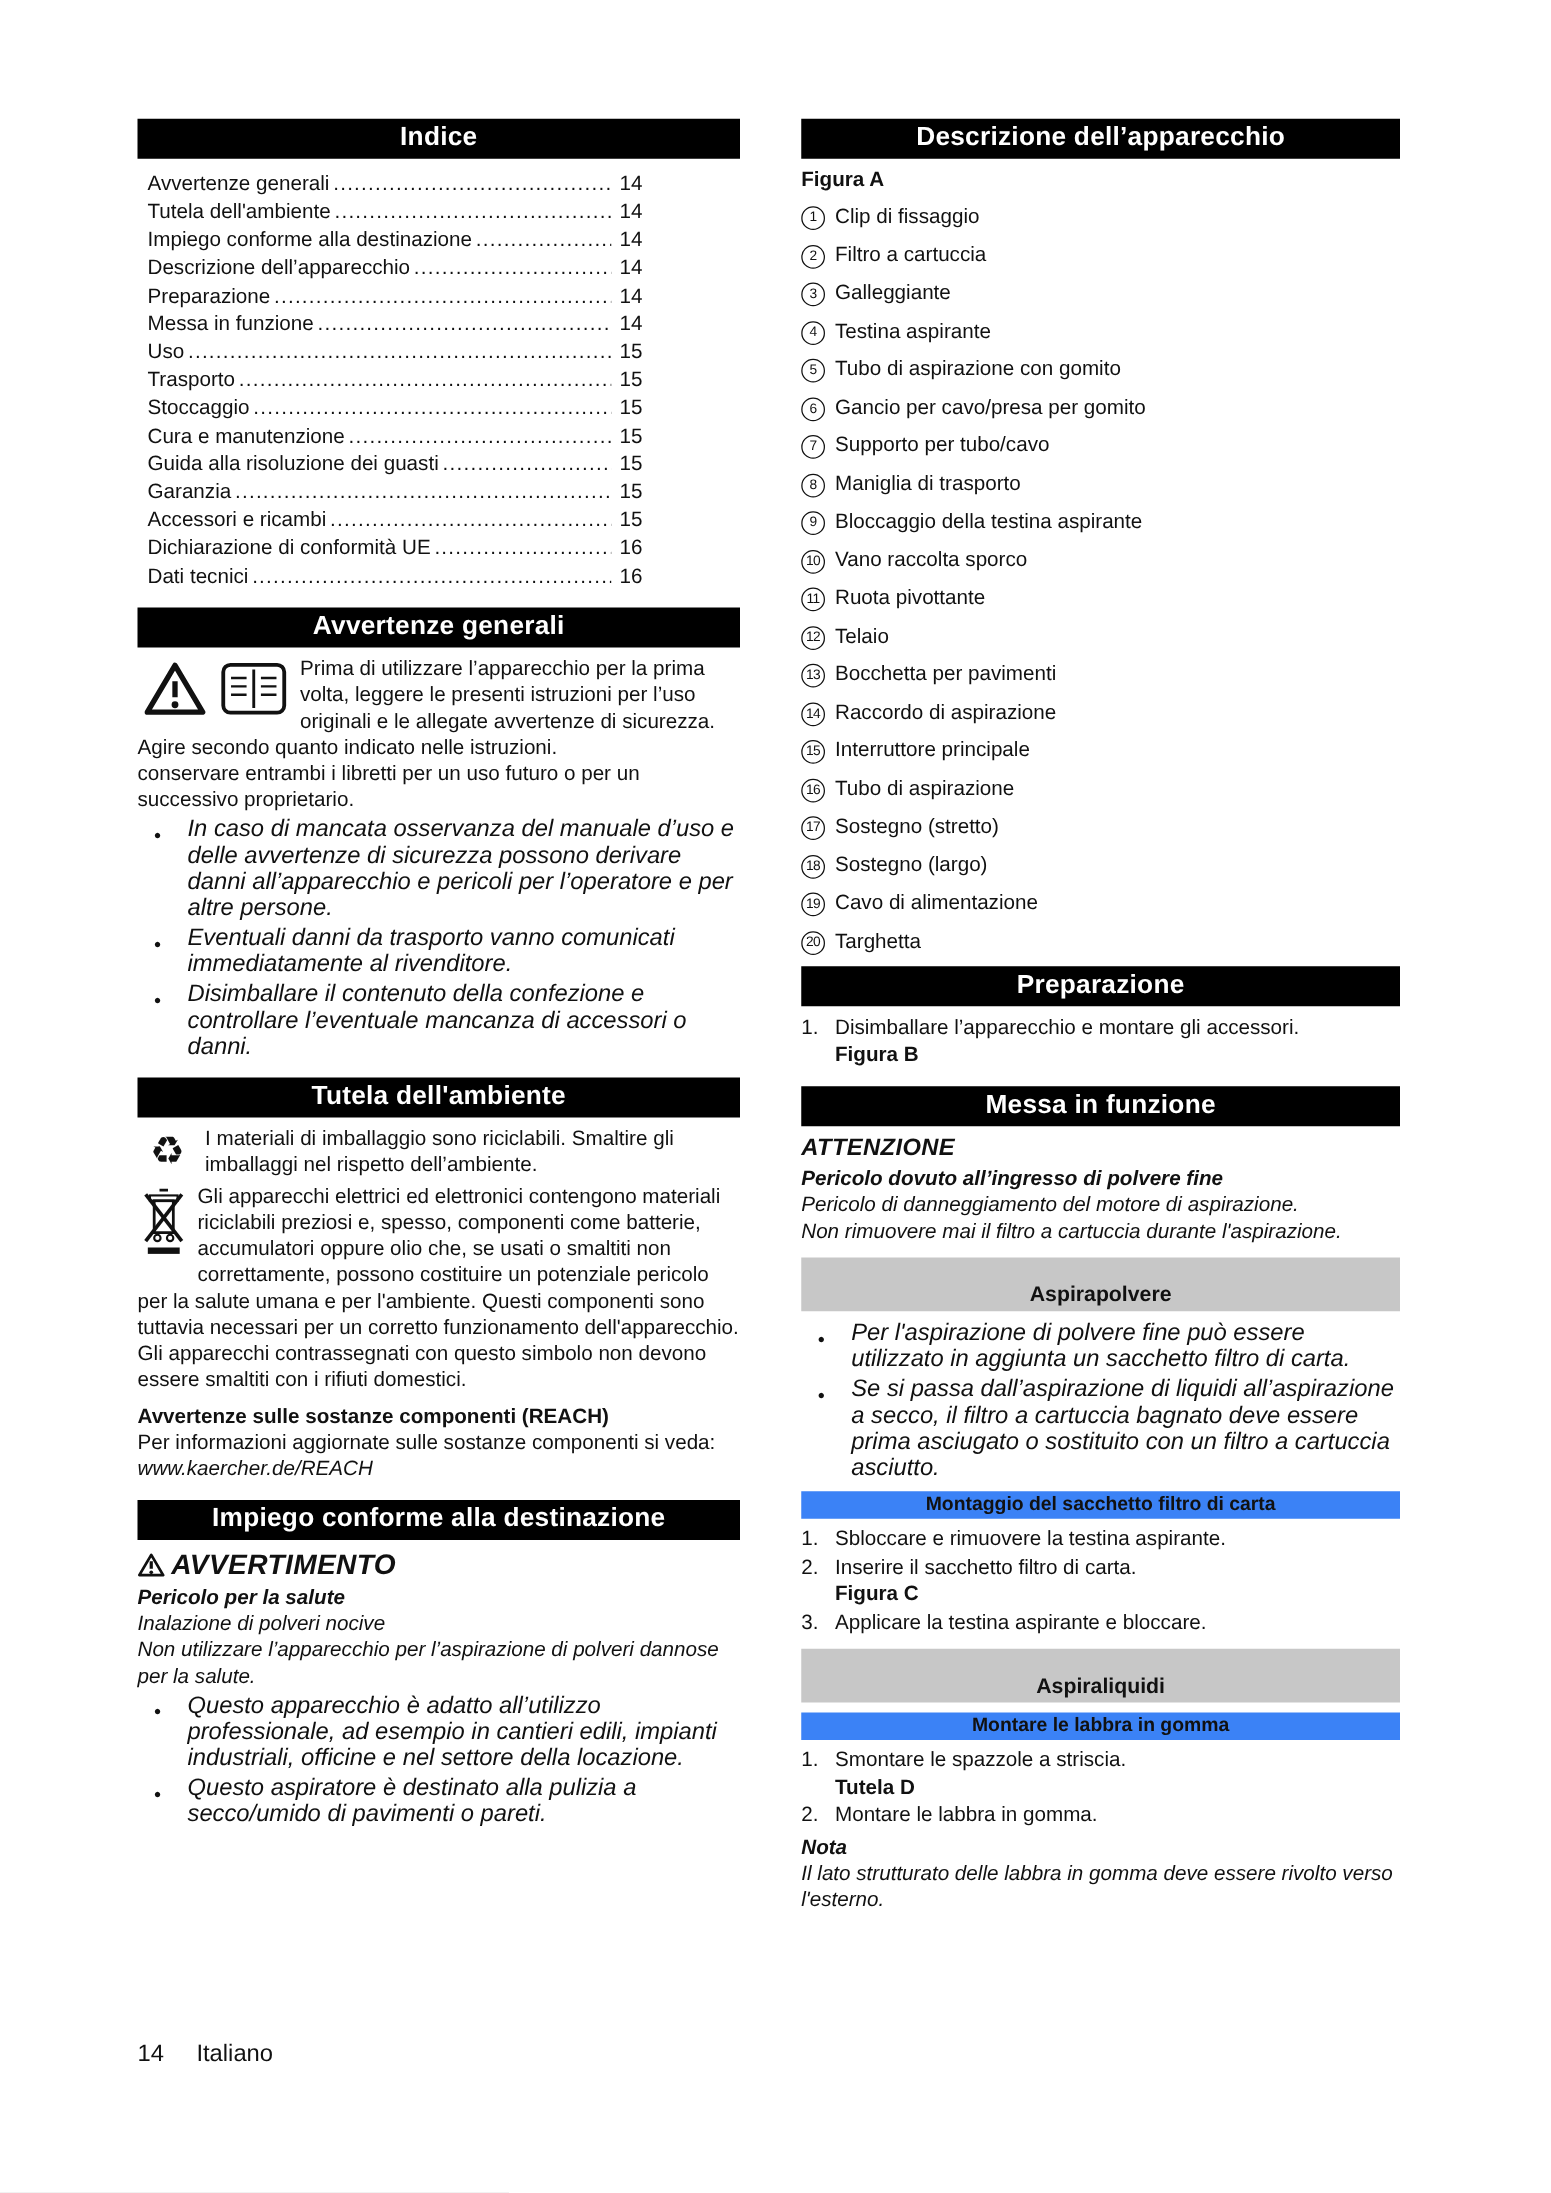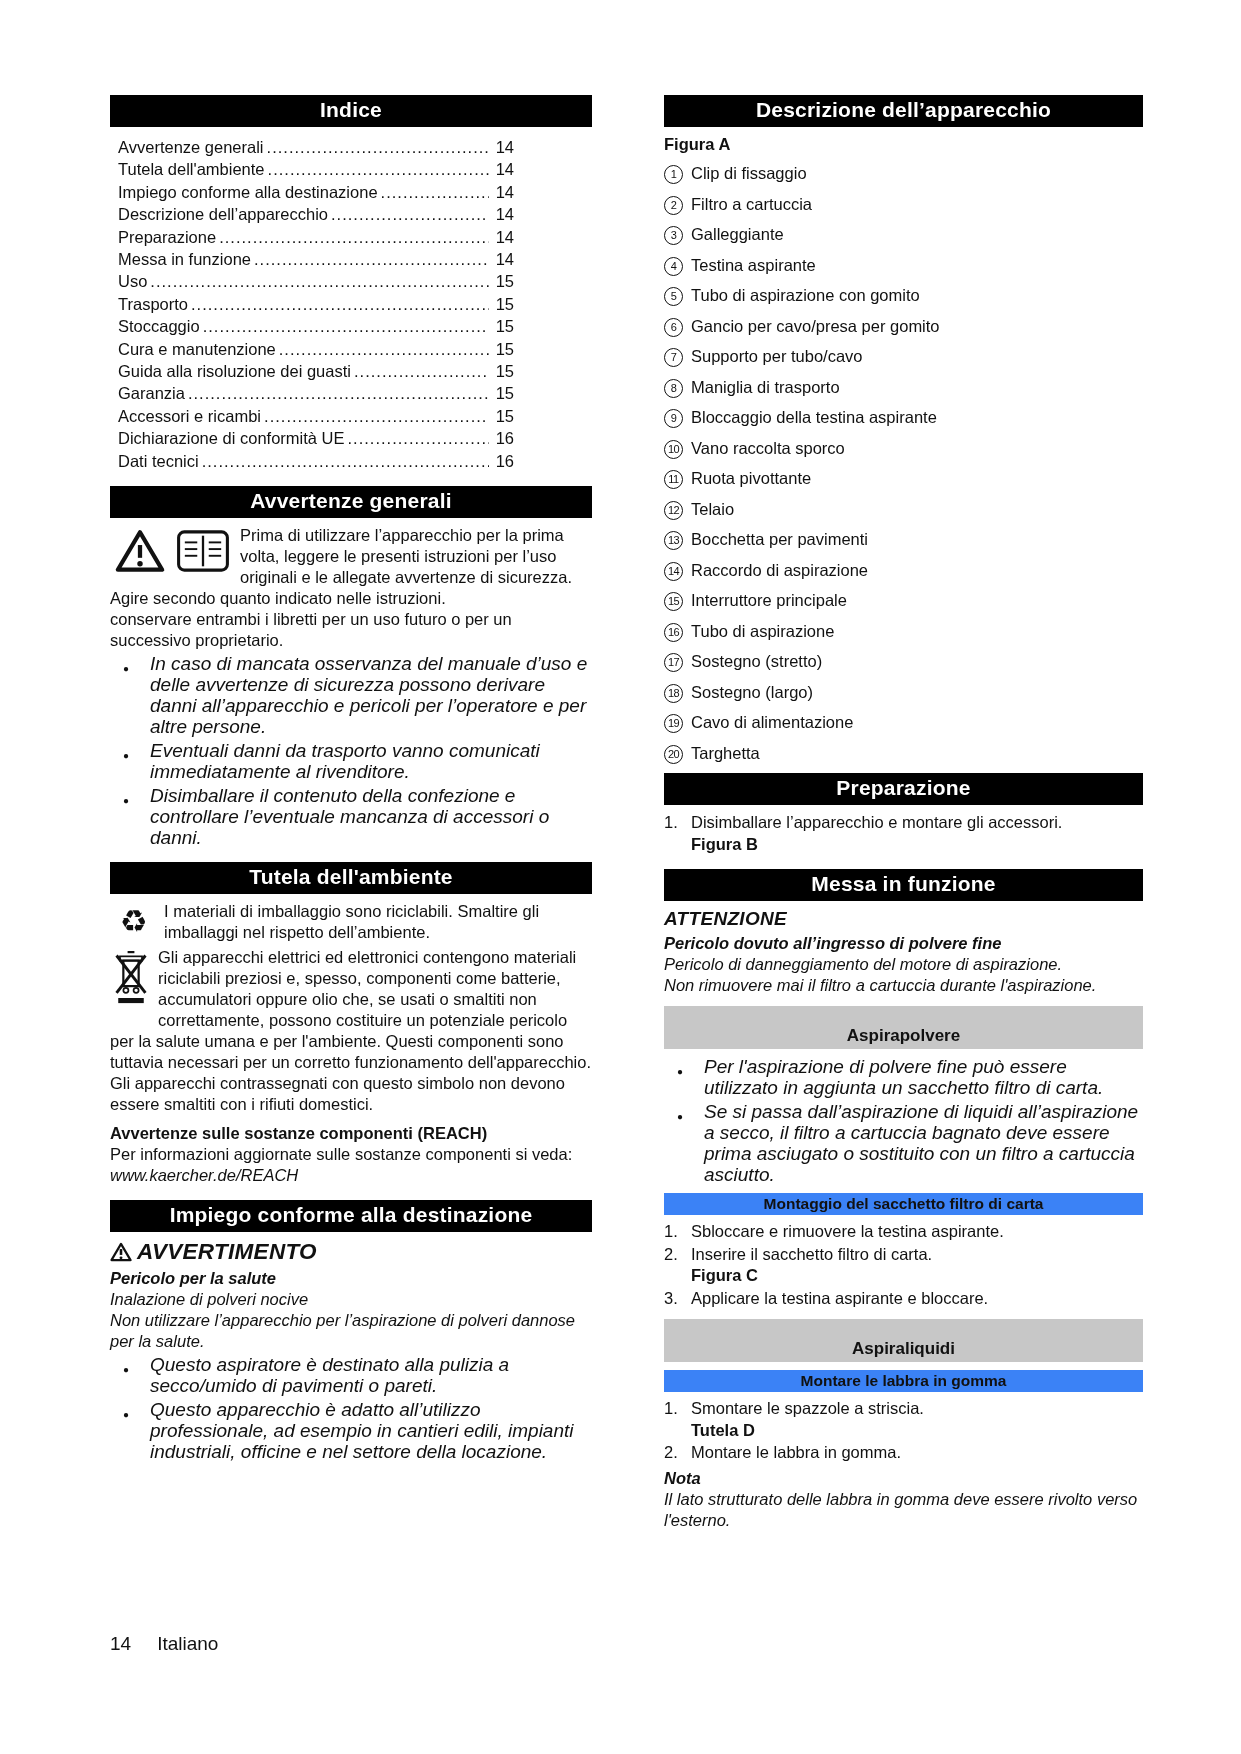--- a/index.html
+++ b/index.html
@@ -1,19 +1,19 @@
 <!DOCTYPE html>
 <html><head>
 <meta charset="utf-8">
 <style>
   * { margin:0; padding:0; box-sizing:border-box; }
   html,body { background:#e8e8e8; }
   body { font-family:"Liberation Sans", sans-serif; color:#111; }
   .page { position:relative; width:1241px; height:1754px; background:#ffffff; overflow:hidden; margin:0 auto; }
-  .columns { display:flex; padding:95px 0 0 110px; gap:72px; align-items:flex-start; }
+  .columns { display:flex; padding:95px 0 0 110px; gap:49px; align-items:flex-start; }
   .col-left { width:482px; flex:none; }
   .col-right { width:479px; flex:none; }
 
   .h1 { background:#000000; color:#ffffff; font-weight:bold; font-size:21px; text-align:center;
         padding:3px 0 5px; margin-bottom:7px; letter-spacing:0.2px; }
   .h1.mt { margin-top:14px; }
   .h3 { background:#c7c7c7; color:#111; font-weight:bold; font-size:17px; text-align:center;
         padding:20px 0 3px; margin:10px 0 7px; }
   .h4 { background:#3b82f6; color:#111; font-weight:bold; font-size:15.5px; text-align:center;
         padding:2px 0 2px; margin:8px 0 6px; }
@@ -250,25 +250,25 @@
         </svg>
         <span class="warn-word">AVVERTIMENTO</span>
       </div>
       <p class="bi">Pericolo per la salute</p>
       <p class="i">Inalazione di polveri nocive</p>
       <p class="i">Non utilizzare l’apparecchio per l’aspirazione di polveri dannose per la salute.</p>
 
       <div class="bullets mt4">
 
           <div class="bullet">
+            <span>Questo apparecchio è adatto all’utilizzo professionale, ad esempio in cantieri edili, impianti industriali, officine e nel settore della locazione.</span>
+          </div>
+
+          <div class="bullet">
             <span>Questo aspiratore è destinato alla pulizia a secco/umido di pavimenti o pareti.</span>
-          </div>
-
-          <div class="bullet">
-            <span>Questo apparecchio è adatto all’utilizzo professionale, ad esempio in cantieri edili, impianti industriali, officine e nel settore della locazione.</span>
           </div>
         </div>
 
     </div>
 
     <div class="col-right">
 
       <div class="h1">
         <span>Descrizione dell’apparecchio</span>
       </div>

